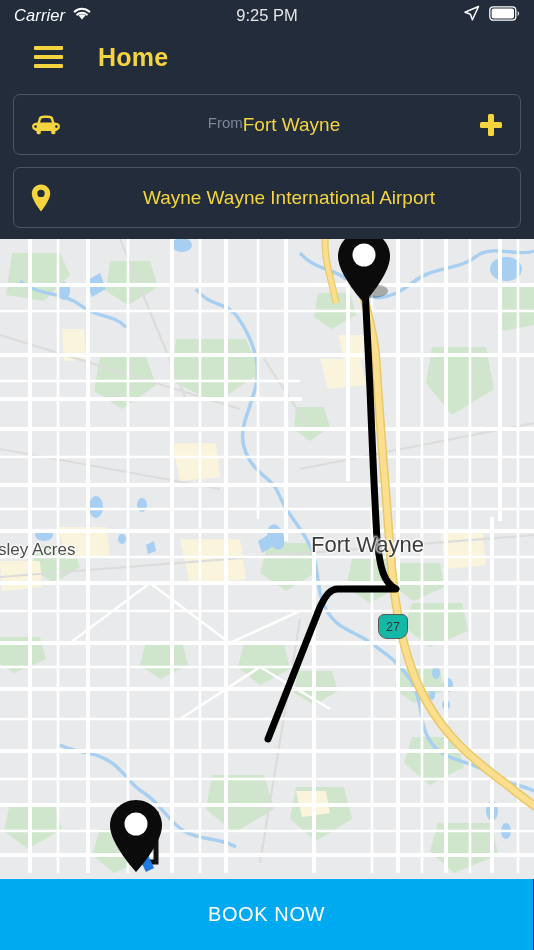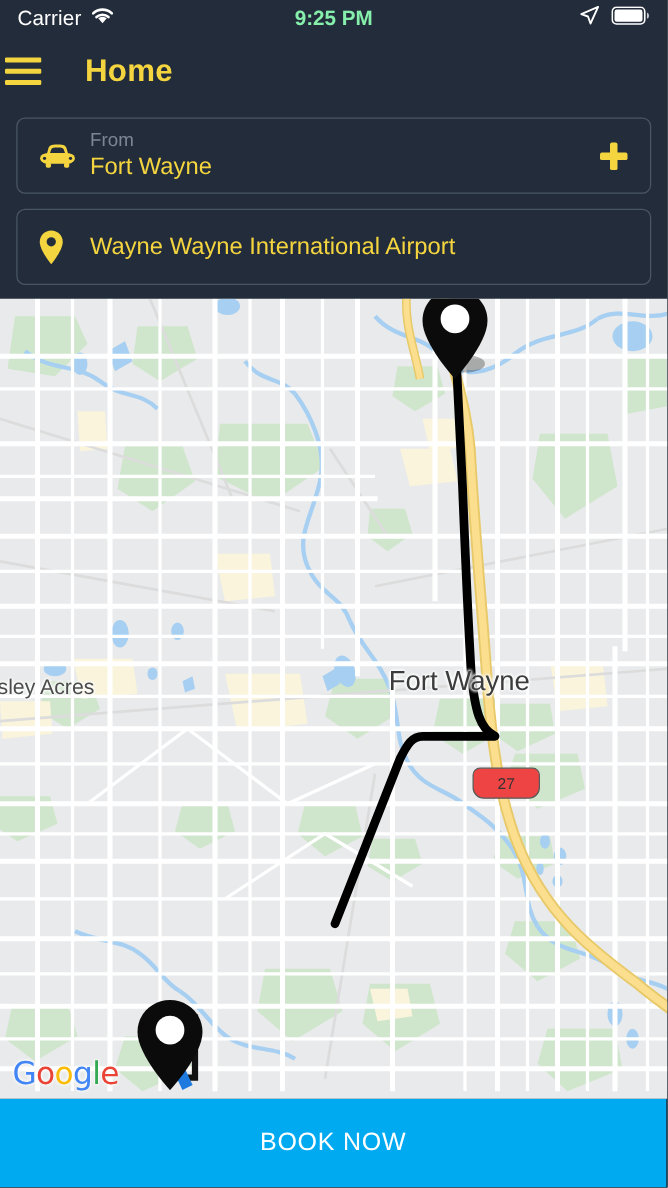--- a/index.html
+++ b/index.html
@@ -30,51 +30,52 @@
     background: #222c3a;
     display: flex;
     align-items: center;
     position: relative;
     flex: 0 0 auto;
     padding: 0 14px;
     box-sizing: border-box;
   }
   .status-left {
     display: flex;
-    align-items: flex-end;
+    align-items: flex-start;
     gap: 7px;
+    font-style: italic;
   }
   .status-carrier {
     color: #ffffff;
     font-size: 16.5px;
     letter-spacing: 0.1px;
   }
   .status-center {
     position: absolute;
     left: 0; right: 0;
     text-align: center;
-    color: #86efac;
+    color: #e5e5e5;
     font-size: 16.5px;
-    font-weight: bold;
+    font-weight: normal;
     pointer-events: none;
   }
   .status-right {
     margin-left: auto;
     display: flex;
     align-items: center;
     gap: 9px;
   }
 
   
   .navbar {
     height: 54px;
     background: #222c3a;
     display: flex;
     align-items: center;
-    padding-left: 4px;
+    padding-left: 34px;
     flex: 0 0 auto;
   }
   .hamburger {
     width: 29px;
     height: 22px;
     display: flex;
     flex-direction: column;
     justify-content: space-between;
     cursor: pointer;
   }
@@ -113,21 +114,21 @@
   .field-card + .field-card { margin-top: 12px; }
   .field-icon {
     width: 42px;
     flex: 0 0 42px;
     display: flex;
     align-items: center;
     justify-content: flex-start;
   }
   .field-texts {
     display: flex;
-    flex-direction: column;
+    flex-direction: row;
     justify-content: center;
     flex: 1 1 auto;
     min-width: 0;
   }
   .field-label {
     color: #7d8697;
     font-size: 15px;
     line-height: 17px;
     margin-bottom: 2px;
   }
@@ -194,22 +195,22 @@
   #label-sleyacres {
     left: -2px; top: 301px;
     font-size: 17px;
     color: #4c4c4c;
   }
 
   
   .shield {
     position: absolute;
     left: 378px; top: 375px;
-    width: 54px; height: 25px;
-    background: #ef4444;
+    width: 30px; height: 25px;
+    background: #14b8a6;
     border: 1.6px solid #5a5a5a;
     border-radius: 6px 6px 9px 9px;
     display: flex;
     align-items: center;
     justify-content: center;
     font-size: 12.5px;
     color: #333;
     box-sizing: border-box;
   }
 
@@ -501,21 +502,20 @@
 
     <div class="marker" style="left:106px; top:557px; z-index:45;">
       <svg width="62" height="80" viewBox="0 0 62 80">
         <path d="M40 18 L50 18 L50 66 L34 66" stroke="#111" stroke-width="5" fill="none"></path>
         <path d="M28 40 L44 74" stroke="#1f7ae0" stroke-width="9" fill="none"></path>
         <path d="M30 4 C16 4 4 15 4 29.5 C4 48 30 76 30 76 C30 76 56 48 56 29.5 C56 15 44 4 30 4 Z" fill="#0b0b0b"></path>
         <circle cx="30" cy="28" r="11.5" fill="#ffffff"></circle>
       </svg>
     </div>
 
-    <div class="google-logo"><span class="g1">G</span><span class="g2">o</span><span class="g3">o</span><span class="g4">g</span><span class="g5">l</span><span class="g6">e</span></div>
 
   </div>
 
   <div class="bottom-bar">
     <button class="book-btn" id="book-now-button">BOOK NOW</button>
   </div>
 
 </div>
 
 </body></html>

